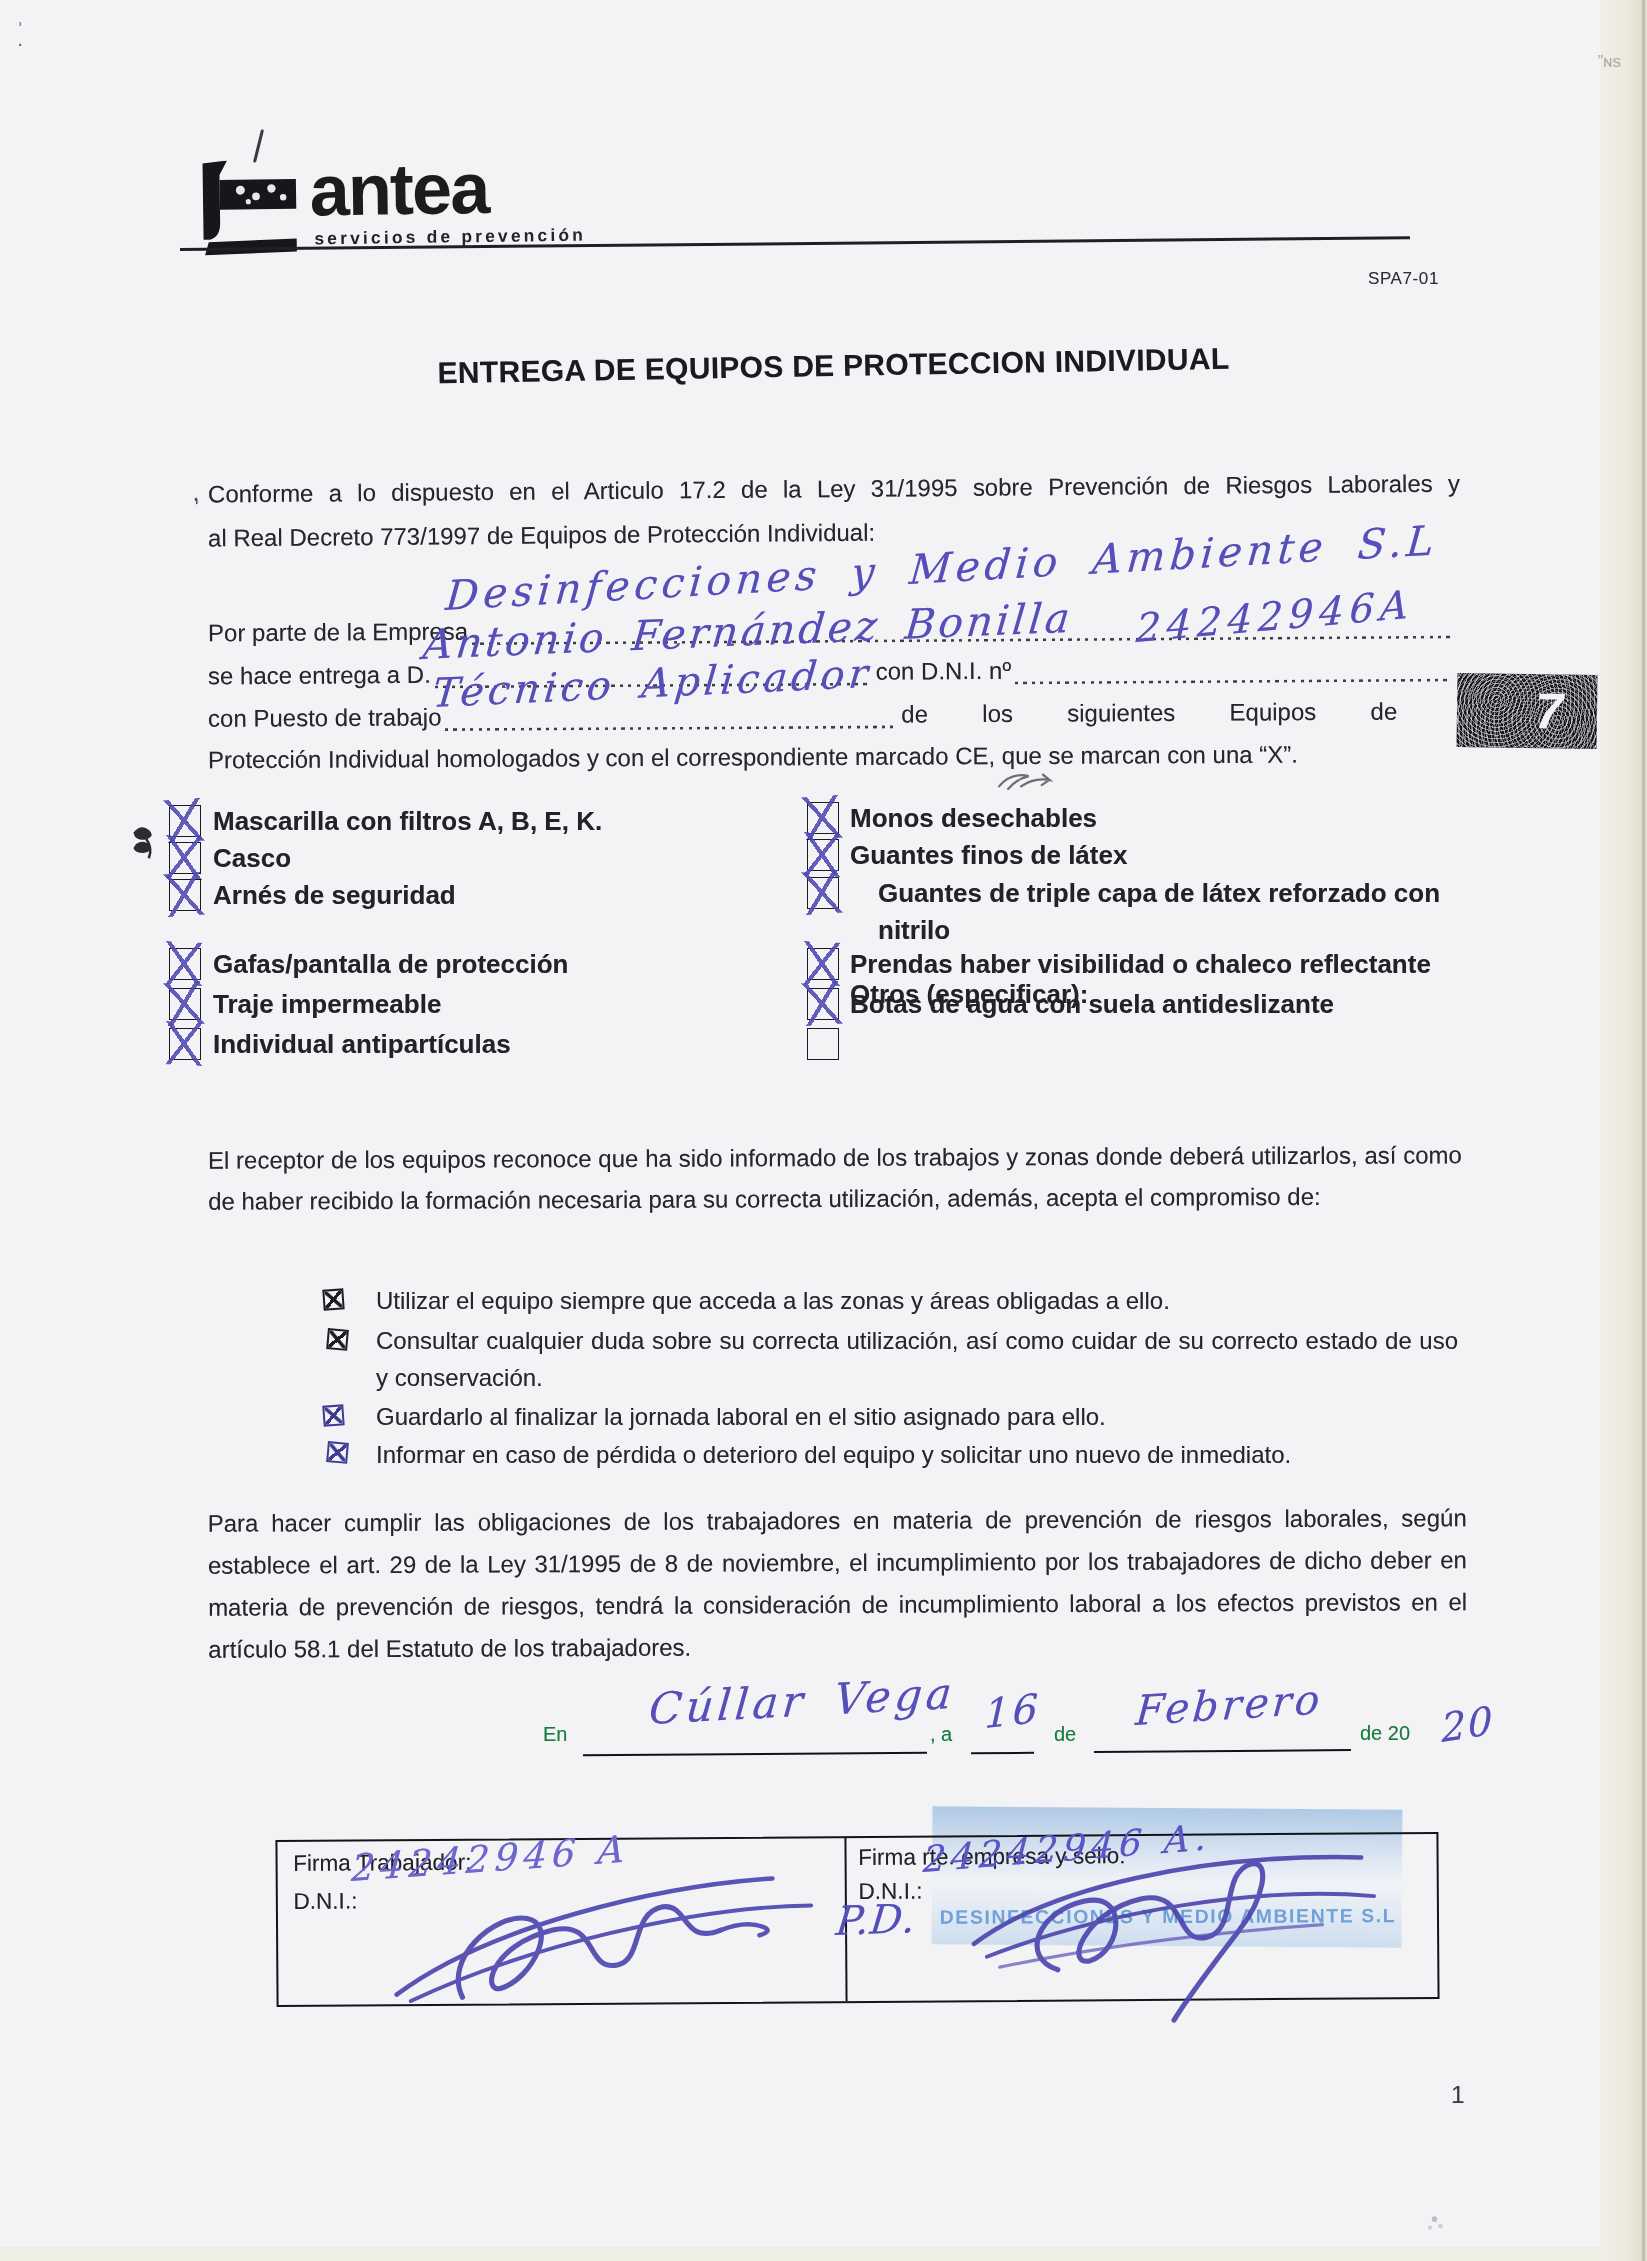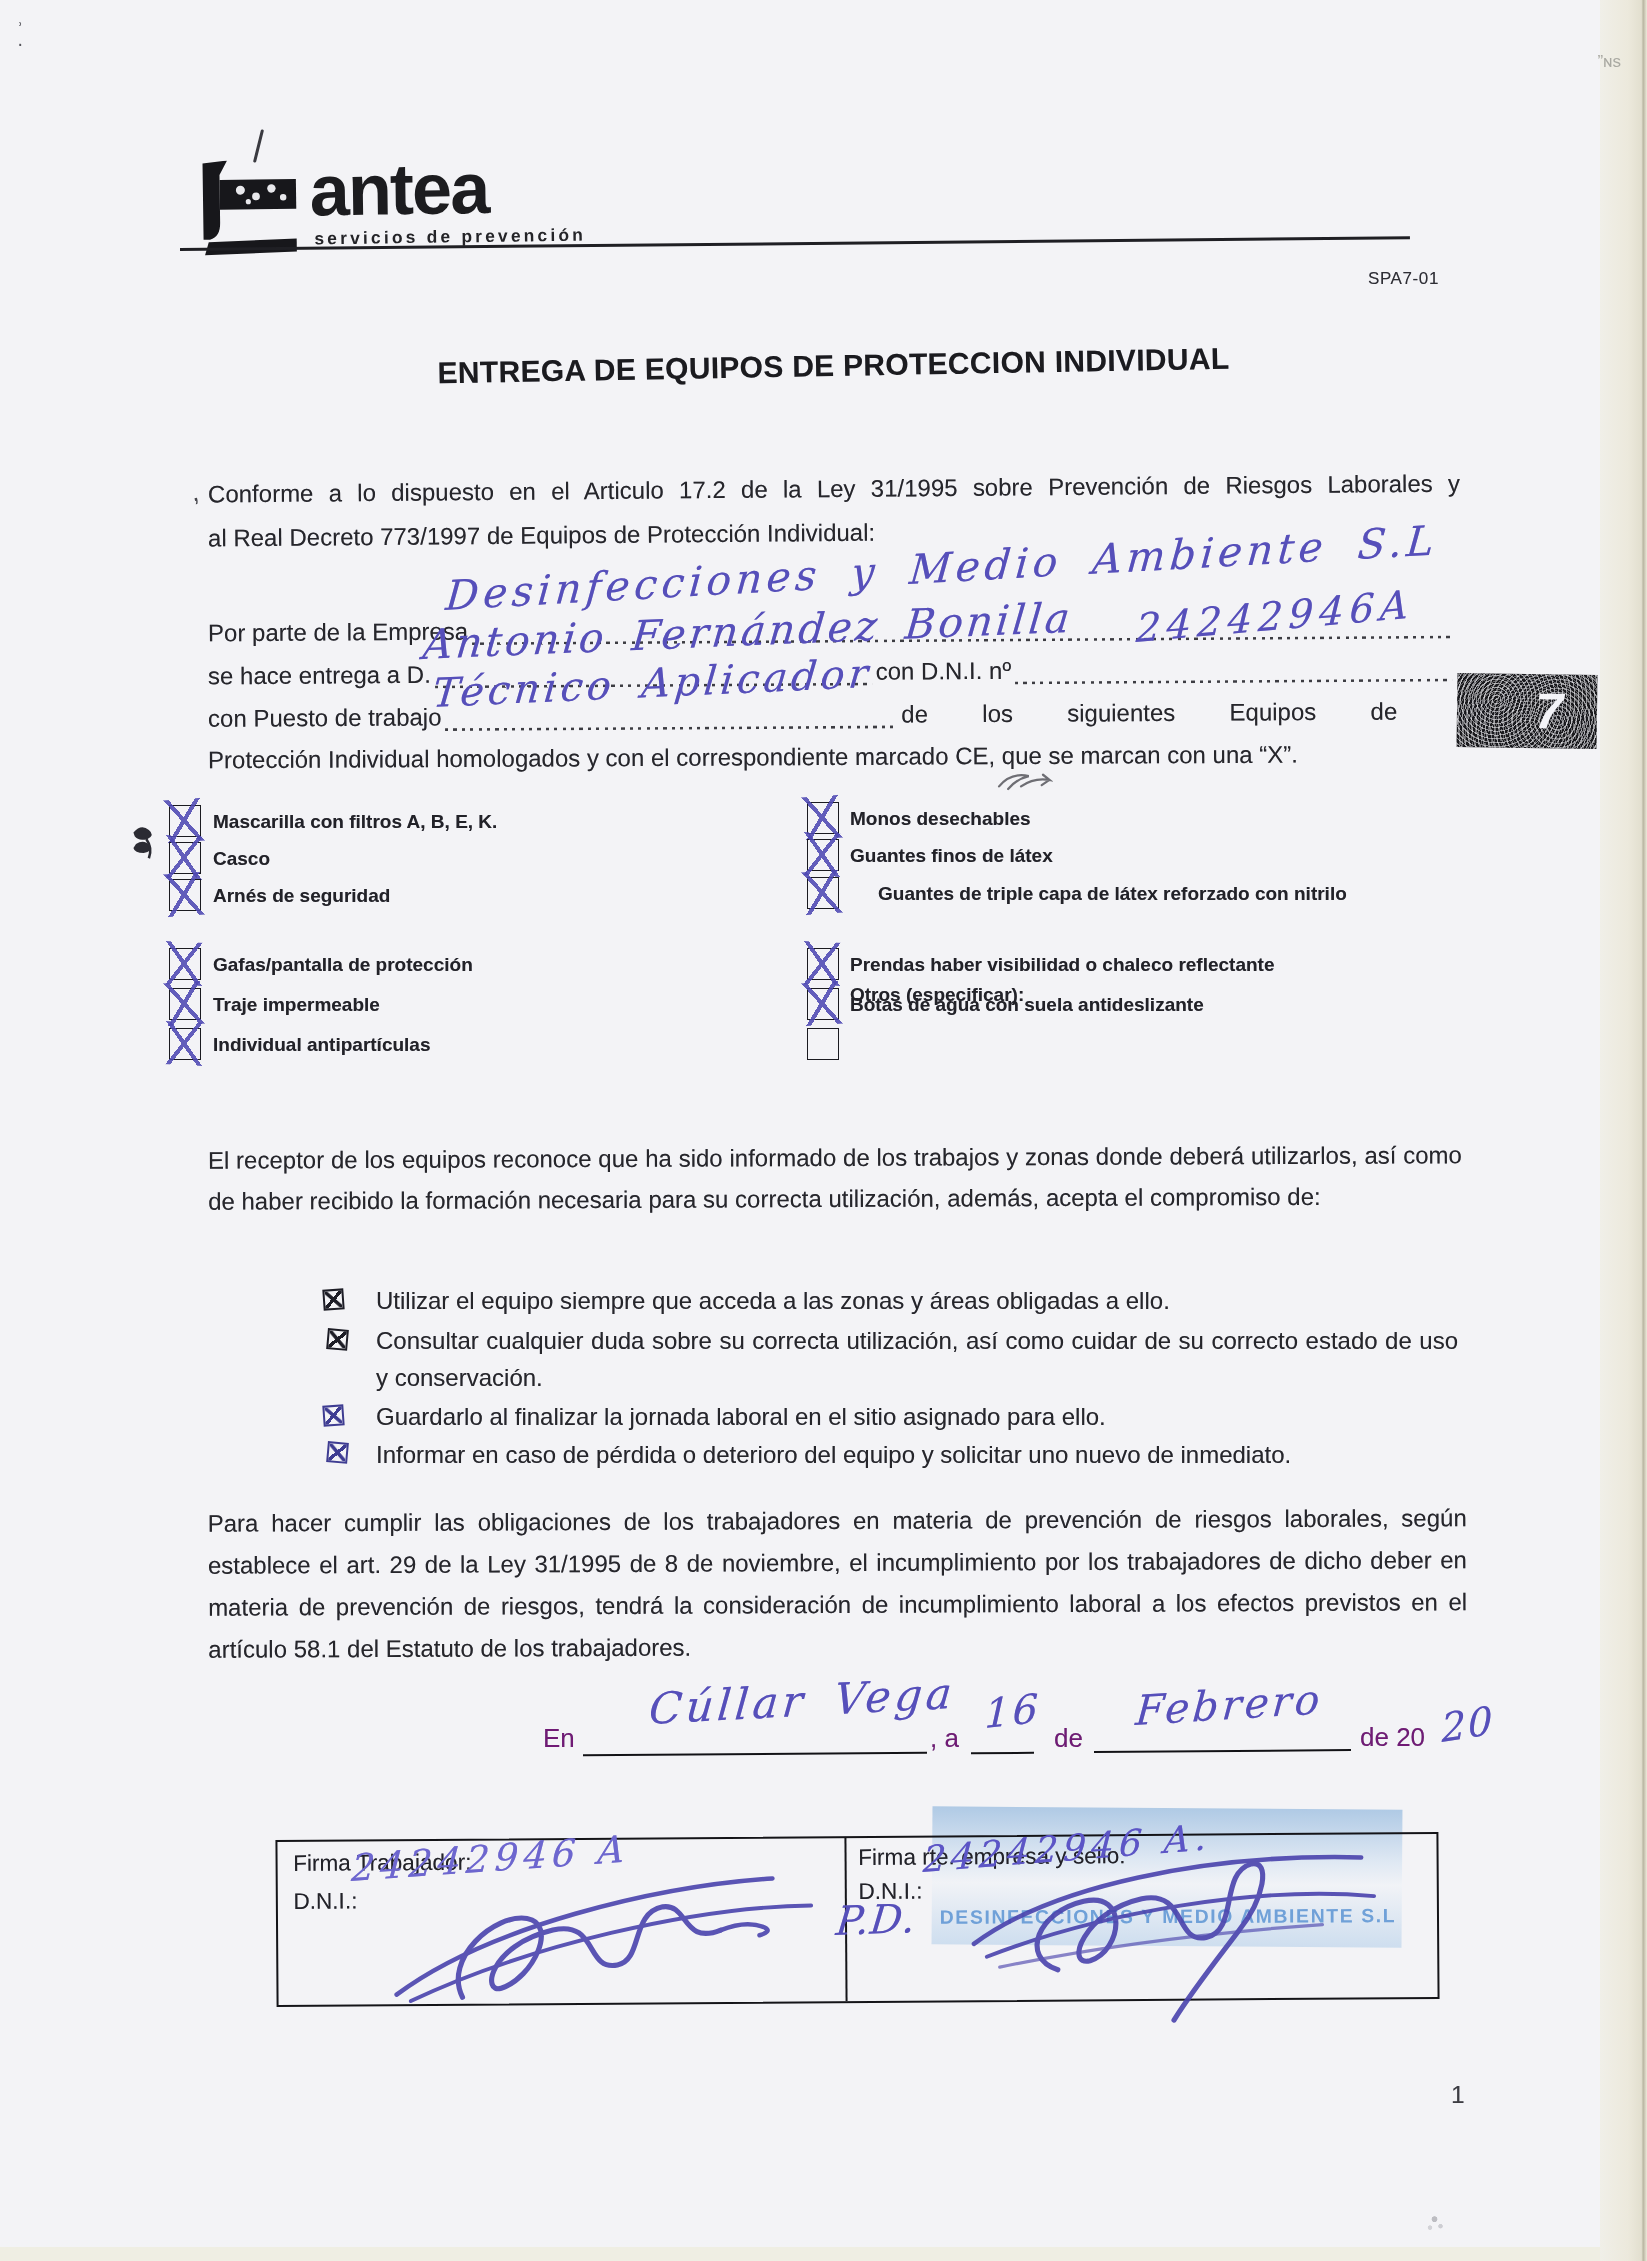--- a/index.html
+++ b/index.html
@@ -21,36 +21,36 @@
   .frow{display:flex;align-items:flex-end;font-size:24px;color:#26262b;}
   .leader{flex:1;height:27px;background-image:repeating-linear-gradient(90deg,#3c3c42 0 3.2px,transparent 3.2px 8.4px);background-size:100% 2.6px;background-repeat:no-repeat;background-position:0 100%;margin:0 3.9px;}
   .spread{display:flex;justify-content:space-between;}
   
   .hand{font-family:"DejaVu Serif",serif;font-style:italic;color:#564fba;transform-origin:left bottom;text-shadow:0 0 0.6px rgba(86,79,186,.45);white-space:nowrap;}
   
   .cbox{position:absolute;width:30px;height:30px;border:1.9px solid #1a1a20;background:transparent;}
   .xmark{position:absolute;left:-5.8px;top:-7px;width:40px;height:43px;opacity:.88;
     background-image:linear-gradient(52deg,transparent 46.5%,#4f49b4 46.5% 53.5%,transparent 53.5%),
                      linear-gradient(-55deg,transparent 46.5%,#4f49b4 46.5% 53.5%,transparent 53.5%);}
-  .clabel{position:absolute;font-weight:700;font-size:19px;line-height:37px;color:#222228;}
+  .clabel{position:absolute;font-weight:700;font-size:26px;line-height:37px;color:#222228;}
   
   .bullet-glyph{position:absolute;width:17.4px;height:17.4px;border:2.6px solid #1d1d26;
     background-image:linear-gradient(45deg,transparent 43%,#1d1d26 43% 57%,transparent 57%),linear-gradient(-45deg,transparent 43%,#1d1d26 43% 57%,transparent 57%);}
   .bullet-glyph.blue{border-color:#3e3c92;background-image:linear-gradient(45deg,transparent 43%,#3e3c92 43% 57%,transparent 57%),linear-gradient(-45deg,transparent 43%,#3e3c92 43% 57%,transparent 57%);}
   .bullet-text{position:absolute;font-size:24px;line-height:37px;color:#26262b;text-align:justify;width:1082px;}
   
   .noise7{position:absolute;left:1457px;top:674px;width:140px;height:74px;background-color:#1a1a1e;
     background-image:repeating-radial-gradient(circle at 28% 35%,rgba(242,242,246,.55) 0 1px,transparent 1px 3.9px),
                      repeating-radial-gradient(circle at 72% 62%,rgba(242,242,246,.45) 0 1.3px,transparent 1.3px 4.5px),
                      repeating-radial-gradient(circle at 50% 85%,rgba(242,242,246,.35) 0 0.9px,transparent 0.9px 3.2px);
     transform:rotate(.8deg);display:flex;align-items:center;justify-content:flex-end;}
   .noise7 span{color:#f4f4f8;font-weight:700;font-size:50px;margin-right:34px;font-style:italic;}
   
   .dline{position:absolute;height:0;border-top:2.6px solid #121216;}
-  .dtext{position:absolute;font-size:26px;color:#701a75;}
+  .dtext{position:absolute;font-size:20px;color:#15803d;}
   
   .sigbox{position:absolute;left:276px;top:1836px;width:1159px;height:163px;border:2.6px solid #141418;transform:rotate(-.4deg);display:flex;}
   .sigcell-l{width:567px;border-right:2.6px solid #141418;position:relative;}
   .sigcell-r{flex:1;position:relative;}
   .siglabel{font-size:22.6px;color:#222228;}
   .stamp{position:absolute;left:932px;top:1808px;width:470px;height:138px;transform:rotate(.4deg);
     background:linear-gradient(180deg,rgba(120,168,215,.55) 0%,rgba(185,212,238,.35) 38%,rgba(235,242,248,.25) 55%,rgba(150,190,228,.4) 100%);}
   .stamp-text{position:absolute;left:7.8px;bottom:18px;width:455px;font-weight:700;font-size:19.4px;letter-spacing:1.6px;color:#5d95d4;opacity:.85;transform:rotate(-.6deg);white-space:nowrap;overflow:hidden;}
   .mark{position:absolute;color:#7a7a80;}
   svg.sig{position:absolute;overflow:visible;}

